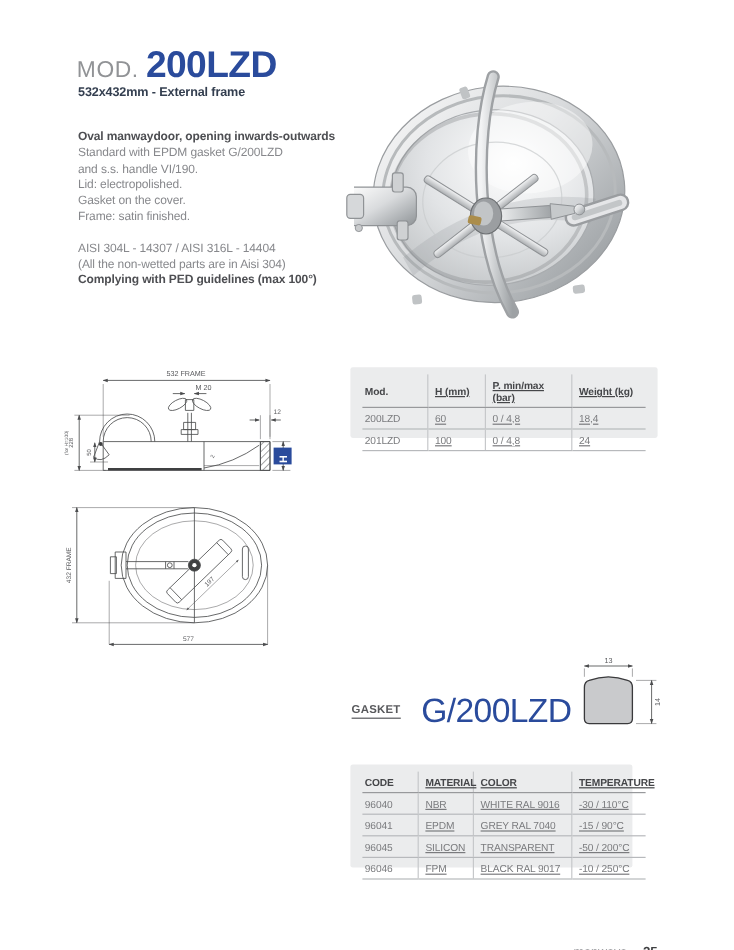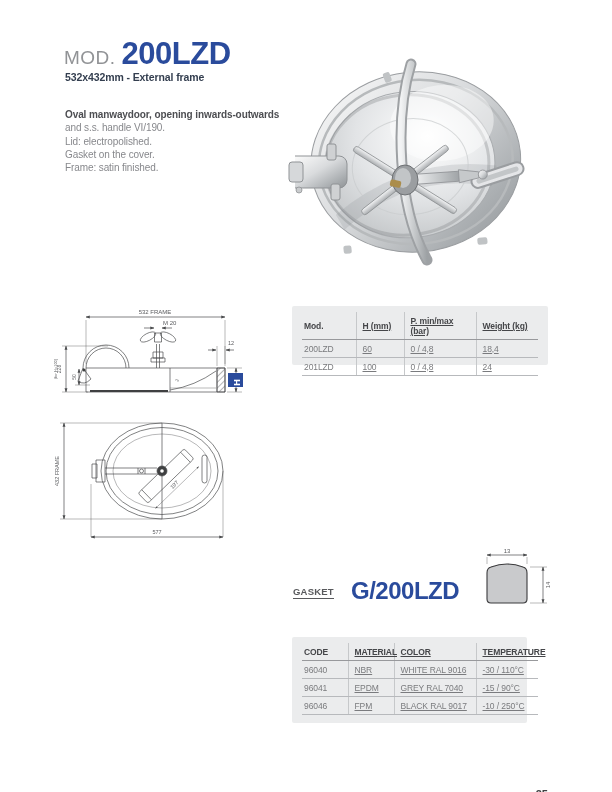--- a/index.html
+++ b/index.html
@@ -33,21 +33,21 @@
     font-size:8.5px; color:#7a7b7e; padding:3.5px 6px;
     border-bottom:1px solid #b7b9bc; letter-spacing:-0.1px;
     white-space:nowrap; overflow:hidden;
   }
   table.tbl th + th, table.tbl td + td { border-left:1px solid #c6c8ca;text-decoration:underline; }
   table.tbl tr > *:first-child { padding-left:2px; }
 
   
   .gasket-label { left:293px; top:586px; font-size:9.5px; font-weight:bold; color:#58595c;
                   border-bottom:1.2px solid #58595c; padding-bottom:1px; letter-spacing:0.2px; }
-  .gasket-code { left:351px; top:577px; font-size:24px; font-weight:bold; color:#2a4b9c; letter-spacing:-0.5px; }
+  .gasket-code { left:351px; top:577px; font-size:28px; font-weight:normal; color:#2a4b9c; letter-spacing:-0.5px; }
 
   
   .footer { top:751px; right:64px; font-size:10.5px; color:#87888c; display:flex; align-items:baseline; gap:5px; }
   .footer .pg { font-weight:bold; color:#3f4042; font-size:11px;margin-top:37px; }
 
   
   svg text { font-family:"Liberation Sans", sans-serif; }
   .dim { fill:#5a5b5e; }
   .dwg line, .dwg path, .dwg rect, .dwg ellipse, .dwg circle { vector-effect:non-scaling-stroke; }
 </style>
@@ -89,24 +89,30 @@
   </svg>
 
   <div class="abs title-row">
     <span class="title-prefix">MOD.</span>
     <span class="title-model">200LZD</span>
   </div>
   <div class="abs subtitle">532x432mm - External frame</div>
 
   <div class="abs desc">
     <div class="bold-line">Oval manwaydoor, opening inwards-outwards</div>
+    <div>Standard with EPDM gasket G/200LZD</div>
     <div>and s.s. handle VI/190.</div>
     <div>Lid: electropolished.</div>
     <div>Gasket on the cover.</div>
     <div>Frame: satin finished.</div>
+    <div class="materials">
+      <div>AISI 304L - 14307 / AISI 316L - 14404</div>
+      <div>(All the non-wetted parts are in Aisi 304)</div>
+      <div class="bold-line">Complying with PED guidelines (max 100°)</div>
+    </div>
   </div>
 
   <svg class="abs" style="left:283px;top:56px" width="258" height="212" viewBox="0 0 258 212">
     <g transform="rotate(-6 133 108)">
 
       <ellipse cx="133" cy="106" rx="105" ry="90" fill="url(#gRim)" stroke="#9a9da0" stroke-width="1"></ellipse>
       <ellipse cx="133" cy="106" rx="97" ry="82" fill="none" stroke="#b7babc" stroke-width="2.5"></ellipse>
 
       <ellipse cx="127" cy="108" rx="85" ry="73" fill="url(#gLid)" stroke="#a9acaf" stroke-width="1"></ellipse>
       <ellipse cx="124" cy="108" rx="82" ry="70" fill="none" stroke="#84878a" stroke-width="3" opacity="0.35"></ellipse>
@@ -332,20 +338,26 @@
           <td>WHITE RAL 9016</td>
           <td>-30 / 110°C</td>
         </tr>
         <tr>
           <td>96041</td>
           <td>EPDM</td>
           <td>GREY RAL 7040</td>
           <td>-15 / 90°C</td>
         </tr>
         <tr>
+          <td>96045</td>
+          <td>SILICON</td>
+          <td>TRANSPARENT</td>
+          <td>-50 / 200°C</td>
+        </tr>
+        <tr>
           <td>96046</td>
           <td>FPM</td>
           <td>BLACK RAL 9017</td>
           <td>-10 / 250°C</td>
         </tr>
       </tbody>
     </table>
   </div>
 
   <div class="abs footer">

